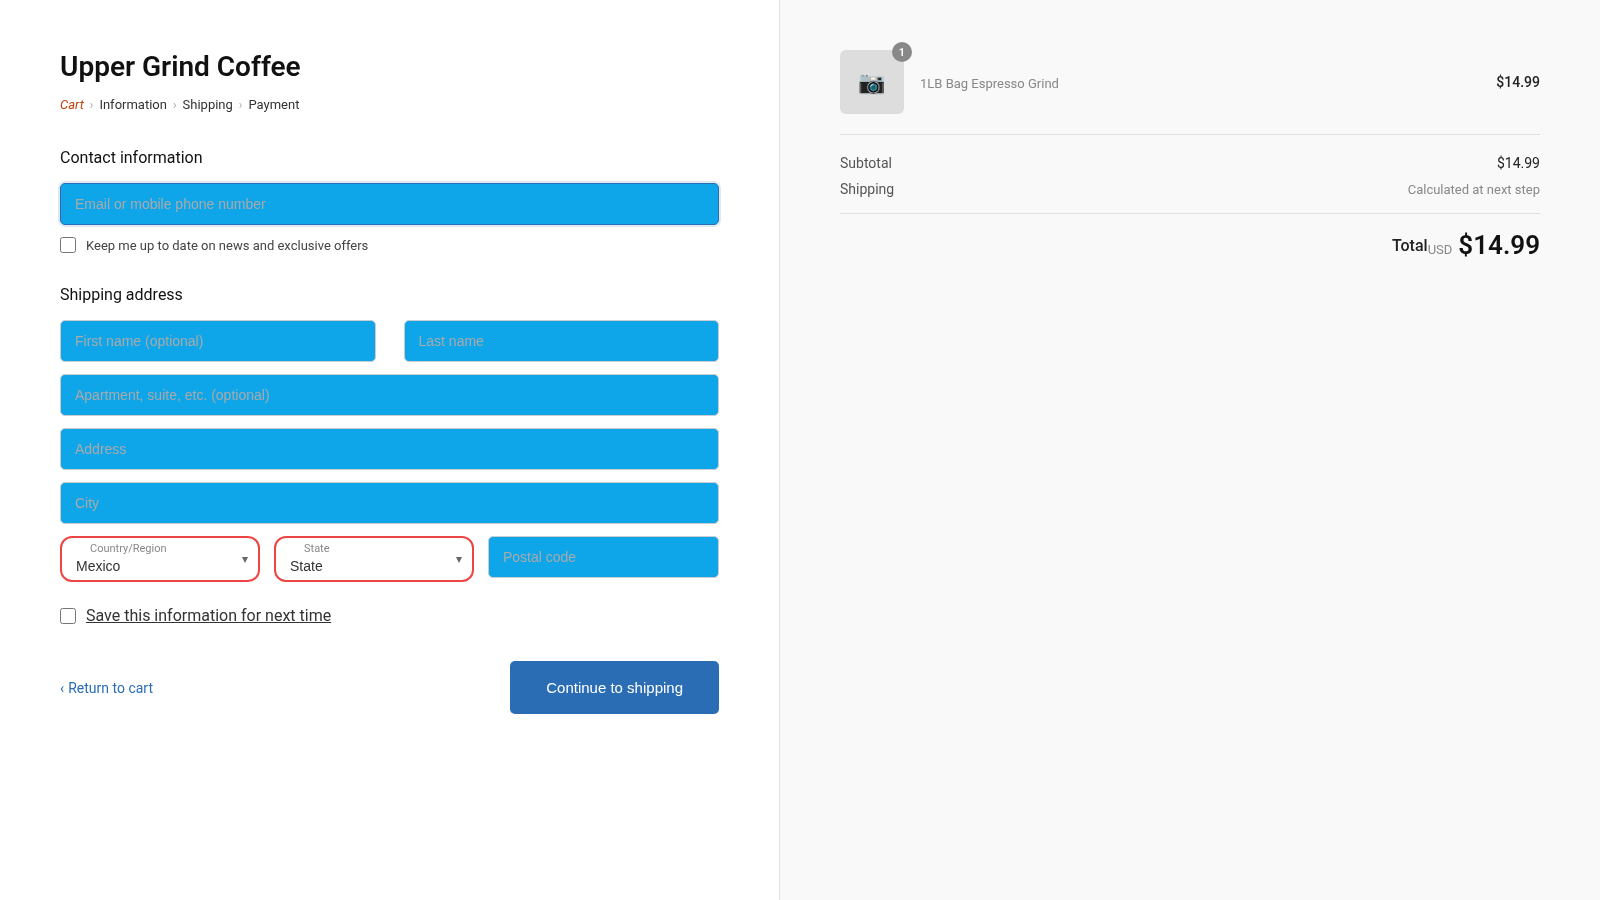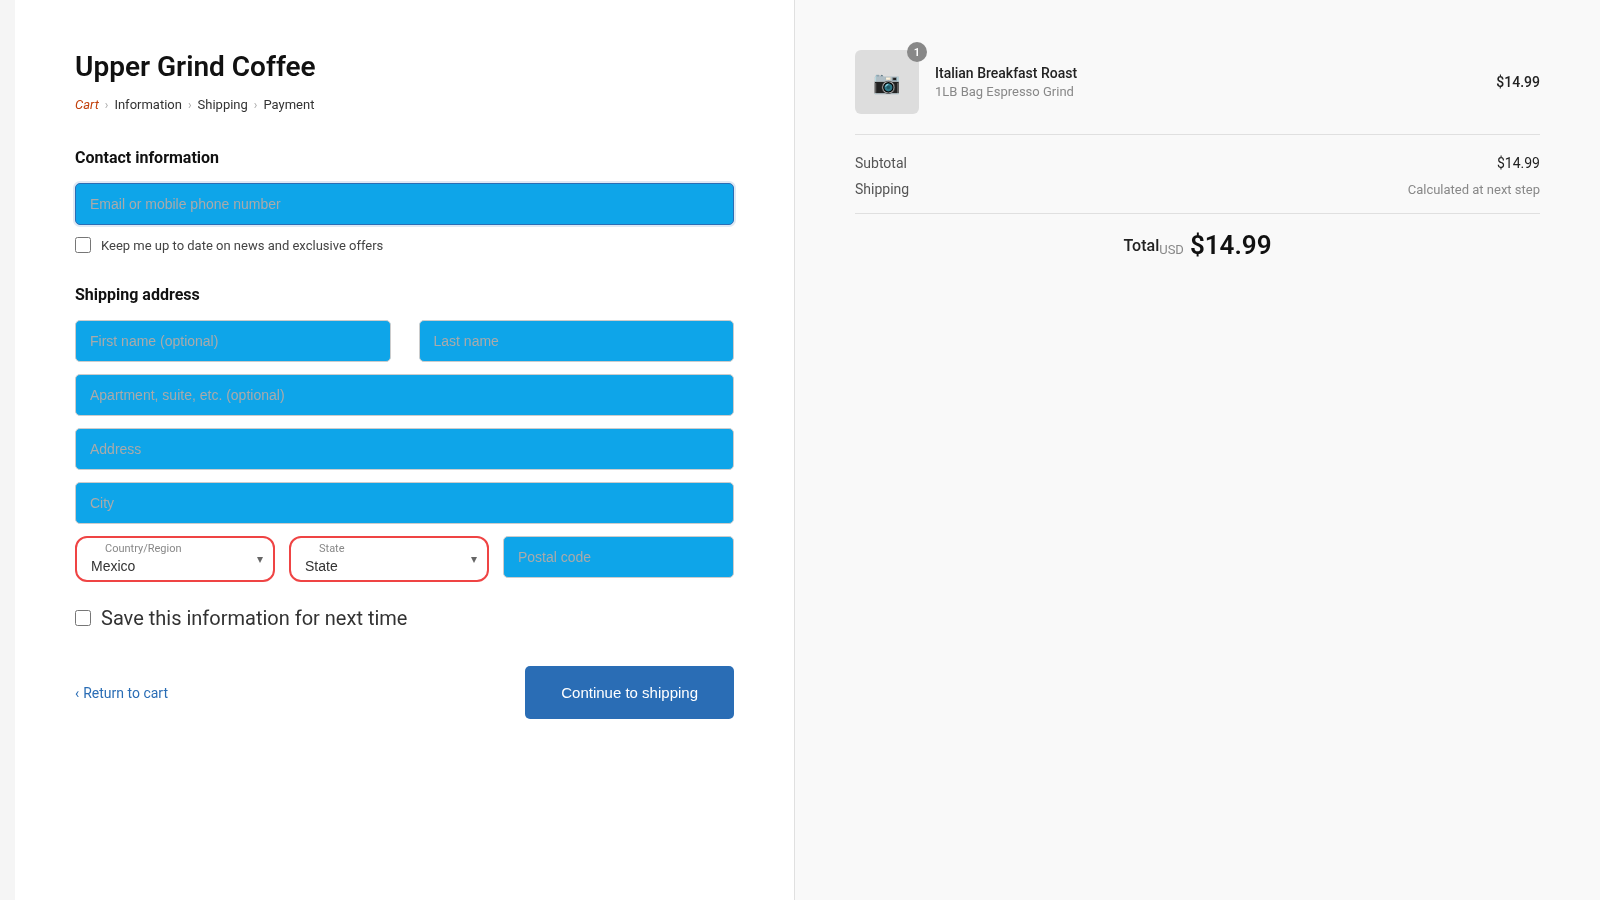--- a/index.html
+++ b/index.html
@@ -7,21 +7,20 @@
       font-family: -apple-system, BlinkMacSystemFont, "Segoe UI", Roboto, Helvetica, Arial, sans-serif;
       background: #f5f5f5;
       color: #333;
       font-size: 14px;
     }
     .layout {
       display: flex;
       min-height: 900px;
       max-width: 1600px;
       margin: 0 auto;
-      padding-left: 15px;
     }
     .left-panel {
       flex: 0 0 780px;
       background: #fff;
       padding: 50px 60px 60px 60px;
       border-right: 1px solid #e0e0e0;
     }
     .right-panel {
       flex: 1;
       background: #f9f9f9;
@@ -47,21 +46,21 @@
     }
     .breadcrumb-sep {
       color: #aaa;
       font-size: 12px;
     }
     .breadcrumb-current {
       color: #333;
     }
     .section-title {
       font-size: 16px;
-      font-weight: 700;
+      font-weight: 400;
       color: #111;
       margin-bottom: 16px;
     }
     .contact-section { margin-bottom: 32px; }
     .shipping-section { margin-bottom: 24px; }
     .form-input {
       width: 100%;
       padding: 12px 14px;
       border: 1px solid #ccc;
       border-radius: 5px;
@@ -148,22 +147,23 @@
       align-items: center;
       gap: 10px;
       margin-bottom: 36px;
     }
     .save-info-row input[type="checkbox"] {
       width: 16px;
       height: 16px;
       cursor: pointer;
     }
     .save-info-label {
-      font-size: 20px;
+      font-size: 16px;
       color: #333;
+      text-decoration: underline;
     }
     .actions-row {
       display: flex;
       align-items: center;
       justify-content: space-between;
       margin-top: 20px;
     }
     .return-link {
       color: #2a6db5;
       text-decoration: none;
@@ -249,21 +249,21 @@
     .summary-label { color: #555; }
     .summary-value { color: #222; }
     .summary-value.muted { color: #888; font-size: 13px; text-align: right; }
     .divider {
       border: none;
       border-top: 1px solid #e0e0e0;
       margin: 16px 0;
     }
     .total-row {
       display: flex;
-      justify-content: center;
+      justify-content: flex-end;
       align-items: center;
       margin-top: 4px;
     }
     .total-label {
       font-size: 16px;
       font-weight: 500;
       color: #222;
     }
     .total-value-wrapper {
       display: flex;
@@ -365,21 +365,20 @@
   </div>
 
   <div class="right-panel">
 
     <div class="order-item">
       <div class="product-img-wrapper">
         <div class="product-img">📷</div>
         <div class="item-badge">1</div>
       </div>
       <div class="product-info">
-        <div class="product-name">Italian Breakfast Roast</div>
         <div class="product-desc">1LB Bag Espresso Grind</div>
       </div>
       <div class="product-price">$14.99</div>
     </div>
 
     <div class="summary-row">
       <span class="summary-label">Subtotal</span>
       <span class="summary-value">$14.99</span>
     </div>
     <div class="summary-row">

